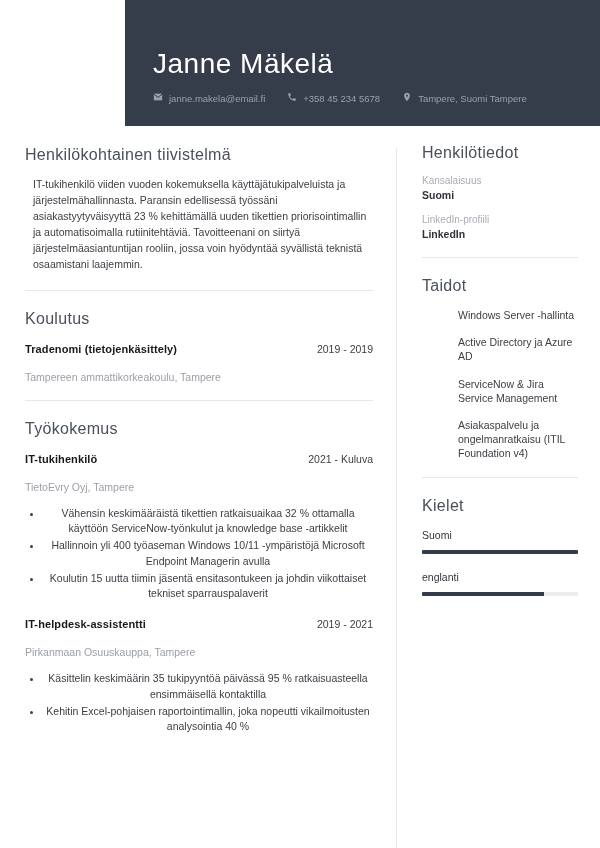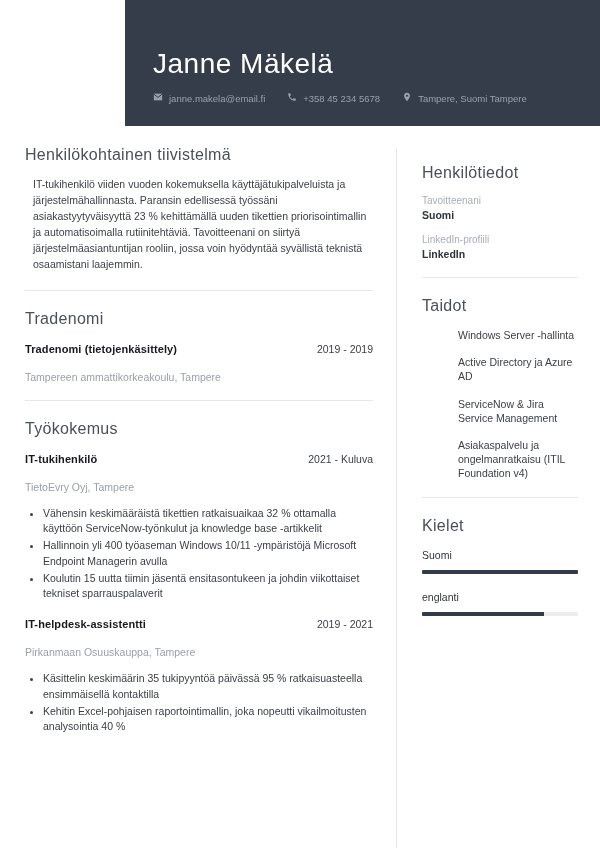--- a/index.html
+++ b/index.html
@@ -30,25 +30,25 @@
   .sec-title { font-size:16px; font-weight:400; color:#4a505a; letter-spacing:0.3px; }
   .mt-first { margin-top:20px; }
   .hr { border:0; border-top:1px solid #e7e7e9; margin-top:17px; }
   
   .summary-text { margin-top:13px; font-size:10.5px; line-height:1.52; color:#3c4046;margin-left:8px; }
   .sec-title.gap { margin-top:19px; }
   .entry-head { display:flex; justify-content:space-between; align-items:baseline; margin-top:15px; }
   .entry-title { font-size:11px; font-weight:700; color:#17191d; letter-spacing:0.1px; }
   .entry-dates { font-size:10.5px; color:#3c4046; white-space:nowrap; }
   .entry-sub { margin-top:16px; font-size:10.5px; color:#9aa0a8; }
-  .bullets { margin:13px 0 0 5px; padding-left:13px; list-style:disc; }
+  .bullets { margin:13px 0 0 5px; padding-left:13px; list-style:disc;text-align:center; }
   .bullets li { font-size:10.5px; line-height:1.5; color:#3c4046; margin-bottom:1px; }
   .job + .job { margin-top:16px; }
   
-  .col-right .sec-title.first { margin-top:38px; }
+  .col-right .sec-title.first { margin-top:18px; }
   .field-label { margin-top:13px; font-size:10px; color:#a8adb5; }
   .field-value { margin-top:3px; font-size:10.5px; font-weight:600; color:#2f333a; }
   .skill { margin-top:13px; font-size:10.5px; line-height:1.35; color:#3c4046;margin-left:36px; }
   .lang { margin-top:14px; }
   .lang-name { font-size:10.5px; color:#2f333a; }
   .bar-track { margin-top:9px; height:4px; background:#ededef; border-radius:1px; overflow:hidden; }
   .bar-fill { height:100%; background:#333a48; }
 </style>
 </head>
 <body>
@@ -89,21 +89,21 @@
   <div class="col-left">
 
     <div>
       <div class="sec-title mt-first">Henkilökohtainen tiivistelmä</div>
       <p class="summary-text">IT-tukihenkilö viiden vuoden kokemuksella käyttäjätukipalveluista ja järjestelmähallinnasta. Paransin edellisessä työssäni asiakastyytyväisyyttä 23 % kehittämällä uuden tikettien priorisointimallin ja automatisoimalla rutiinitehtäviä. Tavoitteenani on siirtyä järjestelmäasiantuntijan rooliin, jossa voin hyödyntää syvällistä teknistä osaamistani laajemmin.</p>
     </div>
 
     <hr class="hr">
 
     <div>
-      <div class="sec-title gap">Tradenomi</div>
+      <div class="sec-title gap">Koulutus</div>
       <div>
         <div class="entry-head">
           <span class="entry-title">Tradenomi (tietojenkäsittely)</span>
           <span class="entry-dates">2019 - 2019</span>
         </div>
         <div class="entry-sub">Tampereen ammattikorkeakoulu, Tampere</div>
       </div>
     </div>
 
     <hr class="hr">
@@ -138,21 +138,21 @@
     </div>
   </div>
 
   <div class="vline"></div>
 
   <div class="col-right">
 
     <div>
       <div class="sec-title first">Henkilötiedot</div>
       <div>
-        <div class="field-label">Tavoitteenani</div>
+        <div class="field-label">Kansalaisuus</div>
         <div class="field-value">Suomi</div>
       </div>
       <div>
         <div class="field-label">LinkedIn-profiili</div>
         <div class="field-value">LinkedIn</div>
       </div>
     </div>
 
     <hr class="hr">
 

